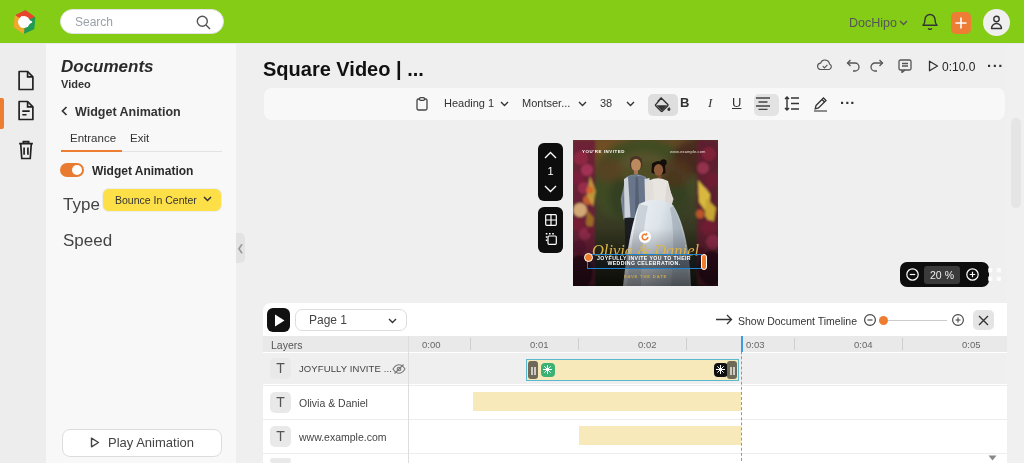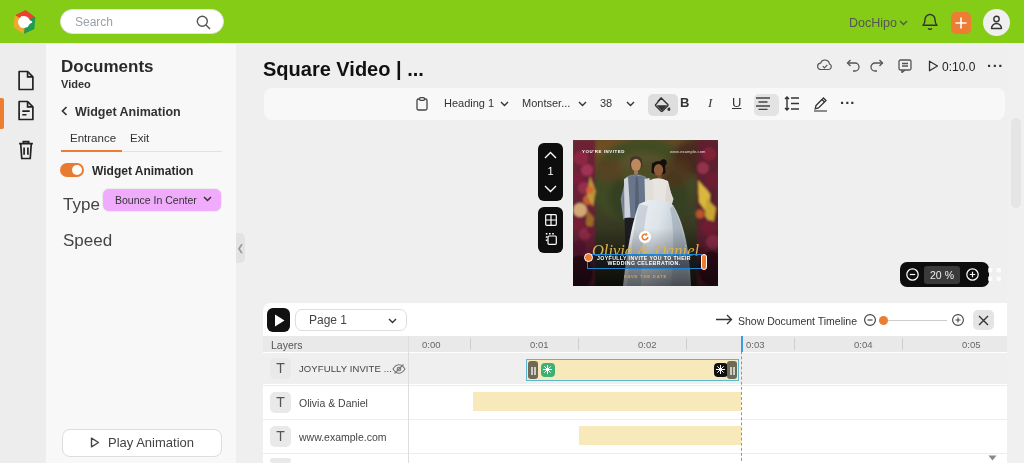--- a/index.html
+++ b/index.html
@@ -12,33 +12,33 @@
   #search { position:absolute; left:60px; top:9px; width:164px; height:25px; border:1px solid #e4e4e4; border-radius:13px; background:#fff; }
   #search .ph { position:absolute; left:14px; top:5px; font-size:12px; color:#9aa0a6; }
   #dochipo { position:absolute; left:849px; top:16px; font-size:12.5px; color:#555; }
 
   
   #rail { position:absolute; left:0; top:44px; width:46px; height:419px; background:#ededed; }
   #rail .actbar { position:absolute; left:0; top:54px; width:4px; height:31px; background:#ed7d31; border-radius:0 2px 2px 0; }
 
   
   #panel { position:absolute; left:46px; top:44px; width:190px; height:419px; background:#f8f8f8; }
-  #panel h1 { font-size:17px; font-weight:bold; color:#2a2a2a; position:absolute; left:15px; top:13px; }
+  #panel h1 { font-size:17px; font-weight:bold; color:#2a2a2a; position:absolute; left:15px; top:13px;font-style:italic; }
   #panel .video { position:absolute; left:15px; top:34px; font-size:11px; font-weight:bold; color:#333; }
   #panel .widget { position:absolute; left:15px; top:61px; font-size:12.5px; font-weight:bold; color:#333; }
   .tabs { position:absolute; left:15px; top:88px; width:175px; }
   .tabs .t1 { position:absolute; left:9px; top:0; font-size:11.5px; color:#333; }
   .tabs .t2 { position:absolute; left:69px; top:0; font-size:11.5px; color:#333; }
   .tabs .line { position:absolute; left:0; top:19px; width:161px; height:1px; background:#e2e2e2; }
   .tabs .oline { position:absolute; left:0; top:17.5px; width:61px; height:2.5px; background:#ed7d31; z-index:2;}
   .toggle { position:absolute; left:14px; top:119px; width:24px; height:14px; background:#e87b2f; border-radius:7px; }
   .toggle .knob { position:absolute; right:2px; top:2px; width:10px; height:10px; background:#fff; border-radius:50%; }
   .applytxt { position:absolute; left:46px; top:120px; font-size:12px; font-weight:bold; color:#2a2a2a; }
   .flabel { position:absolute; left:17px; font-size:17px; color:#444; }
-  .fselect { position:absolute; left:56px; width:120px; height:24px; background:#f0abfc; border:1px solid #ececec; border-radius:7px; font-size:10.5px; color:#333; line-height:22px; padding-left:12px; }
+  .fselect { position:absolute; left:56px; width:120px; height:24px; background:#fde047; border:1px solid #ececec; border-radius:7px; font-size:10.5px; color:#333; line-height:22px; padding-left:12px; }
   .fselect svg { position:absolute; right:9px; top:7px; }
   #playbtn { position:absolute; left:16px; top:385px; width:160px; height:28px; background:#fff; border:1px solid #ddd; border-radius:8px; text-align:center; font-size:13px; color:#444; line-height:26px; }
 
   
   #collapse { position:absolute; left:236px; top:233px; width:9px; height:30px; background:#e3e3e3; border-radius:0 5px 5px 0; color:#999; font-size:9px; line-height:30px; text-align:center; }
 
   
   #title { position:absolute; left:263px; top:58px; font-size:20px; font-weight:bold; color:#111; }
   #toolbar { position:absolute; left:264px; top:88px; width:741px; height:32px; background:#f8f8f8; border-radius:8px; }
   .tbtxt { position:absolute; top:9px; font-size:11px; color:#333; }

